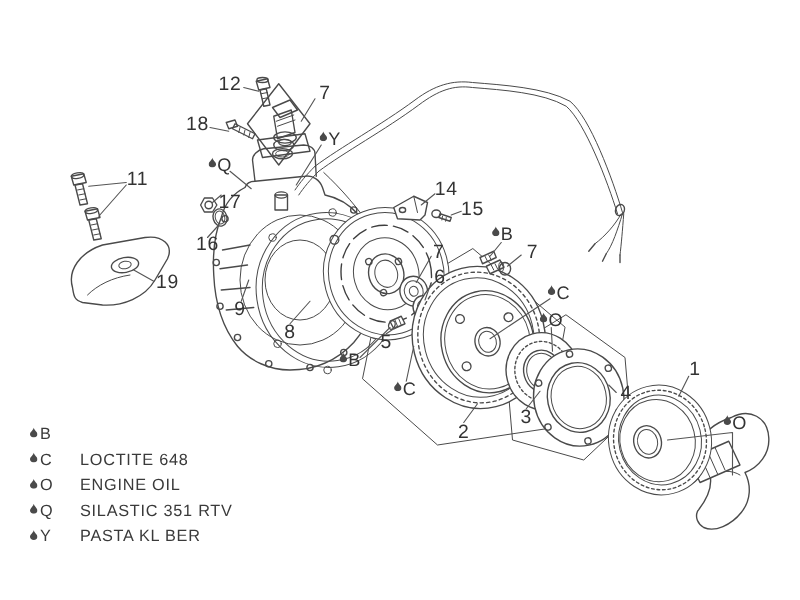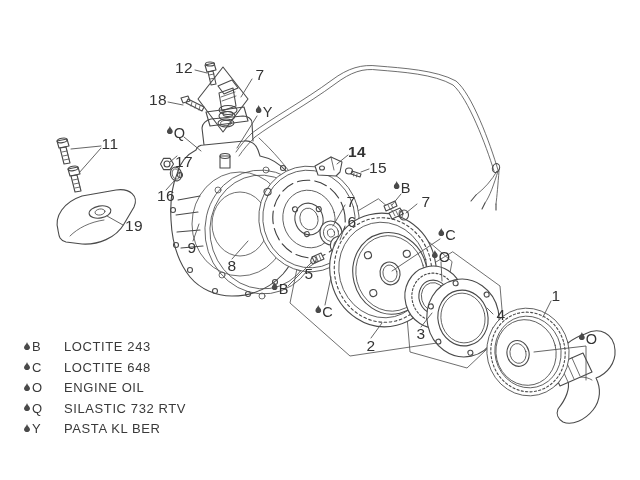--- a/index.html
+++ b/index.html
@@ -347,21 +347,21 @@
       </div>
 
       <div class="part-label" style="left: 184px; top: 68px;">
         <span>12</span>
       </div>
 
       <div class="part-label" style="left: 426px; top: 202px;">
         <span>7</span>
       </div>
 
-      <div class="part-label" style="left: 357px; top: 152px; font-weight: bold;">
+      <div class="part-label" style="left: 357px; top: 152px;">
         <span>14</span>
       </div>
 
       <div class="part-label" style="left: 378px; top: 168px;">
         <span>15</span>
       </div>
 
       <div class="part-label" style="left: 166px; top: 196px;">
         <span>16</span>
       </div>
@@ -438,21 +438,20 @@
       </div>
     </div>
 
   <div class="legend">
 
       <div class="legend-row">
         <svg class="drop" width="6" height="8" viewBox="0 0 6 8">
           <path d="M3 0 C3 1.8 0 3.6 0 5.4 C0 6.9 1.3 8 3 8 C4.7 8 6 6.9 6 5.4 C6 3.6 3 1.8 3 0 Z" fill="#4a4a4a"></path>
         </svg>
         <span class="sym">B</span>
-        <span class="txt">LOCTITE 243</span>
       </div>
 
       <div class="legend-row">
         <svg class="drop" width="6" height="8" viewBox="0 0 6 8">
           <path d="M3 0 C3 1.8 0 3.6 0 5.4 C0 6.9 1.3 8 3 8 C4.7 8 6 6.9 6 5.4 C6 3.6 3 1.8 3 0 Z" fill="#4a4a4a"></path>
         </svg>
         <span class="sym">C</span>
         <span class="txt">LOCTITE 648</span>
       </div>
 
@@ -462,21 +461,21 @@
         </svg>
         <span class="sym">O</span>
         <span class="txt">ENGINE OIL</span>
       </div>
 
       <div class="legend-row">
         <svg class="drop" width="6" height="8" viewBox="0 0 6 8">
           <path d="M3 0 C3 1.8 0 3.6 0 5.4 C0 6.9 1.3 8 3 8 C4.7 8 6 6.9 6 5.4 C6 3.6 3 1.8 3 0 Z" fill="#4a4a4a"></path>
         </svg>
         <span class="sym">Q</span>
-        <span class="txt">SILASTIC 732 RTV</span>
+        <span class="txt">SILASTIC 351 RTV</span>
       </div>
 
       <div class="legend-row">
         <svg class="drop" width="6" height="8" viewBox="0 0 6 8">
           <path d="M3 0 C3 1.8 0 3.6 0 5.4 C0 6.9 1.3 8 3 8 C4.7 8 6 6.9 6 5.4 C6 3.6 3 1.8 3 0 Z" fill="#4a4a4a"></path>
         </svg>
         <span class="sym">Y</span>
         <span class="txt">PASTA KL BER</span>
       </div>
     </div>

